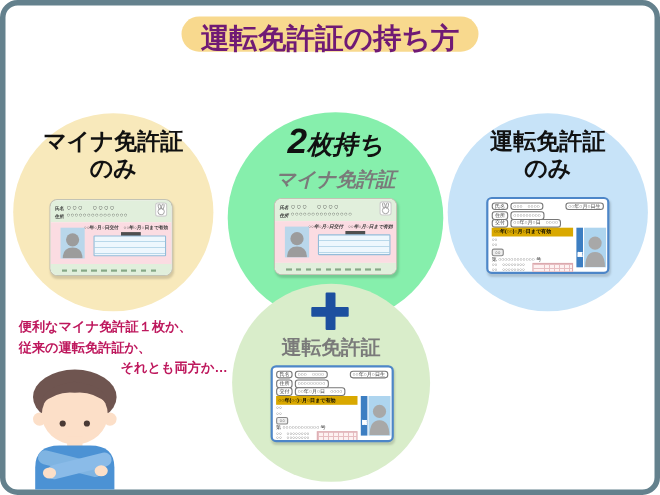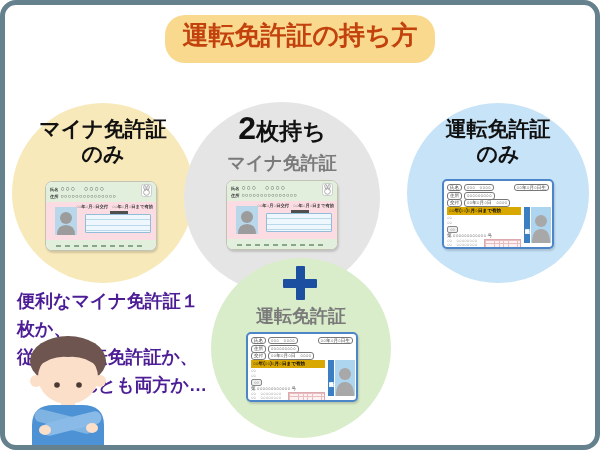--- a/index.html
+++ b/index.html
@@ -1,44 +1,44 @@
 <!DOCTYPE html>
 <html><head>
 <meta charset="utf-8">
 <style>
   html,body{margin:0;padding:0;background:#fff;}
   *{box-sizing:border-box;font-family:"Liberation Sans","DejaVu Sans",sans-serif;}
   .frame{position:relative;width:600px;height:450px;border:5px solid #64818d;border-radius:16px;
          background:#fff;overflow:hidden;}
   
-  .title-pill{position:absolute;left:160px;top:10px;width:270px;height:48px;line-height:40px;
-              background:#f8d98e;border-radius:20px;text-align:center;font-size:26px;font-weight:800;color:#c2410c;}
+  .title-pill{position:absolute;left:160px;top:10px;width:270px;height:32px;line-height:40px;
+              background:#f8d98e;border-radius:20px;text-align:center;font-size:26px;font-weight:800;color:#701a75;}
   .subtitle{position:absolute;left:0;top:57px;width:590px;text-align:center;font-size:17px;
             font-weight:700;color:#111;letter-spacing:-0.5px;}
   
   .circle{position:absolute;border-radius:50%;}
   .c-yellow{left:7px;top:98px;width:182px;height:180px;background:#f8e9bb;}
-  .c-green-top{left:179px;top:97px;width:196px;height:192px;background:#e5e5e5;}
+  .c-green-top{left:202px;top:97px;width:196px;height:192px;background:#86efac;font-style:italic;}
   .c-blue{left:402px;top:98px;width:182px;height:180px;background:#c7e3f8;}
   .c-green-bottom{left:206px;top:253px;width:180px;height:180px;background:#d9edca;}
   .circle-title{position:absolute;left:0;top:14px;width:100%;text-align:center;font-size:21px;
                 font-weight:800;line-height:1.18;color:#111;}
   .two-title{position:absolute;left:0;top:8px;width:100%;text-align:center;font-size:23px;
              font-weight:800;color:#111;}
   .two-num{font-size:32px;}
   .gray-label{position:absolute;left:0;width:100%;text-align:center;font-size:18px;font-weight:700;color:#7a7a7a;}
   .lbl-top{top:49px;}
   .lbl-bottom{top:46px;}
   
   .plus-icon{position:absolute;left:278px;top:261px;width:34px;height:34px;}
   .plus-icon .bar-h{position:absolute;left:0;top:12.5px;width:34px;height:9px;background:#1c4f9f;border-radius:1px;}
   .plus-icon .bar-v{position:absolute;left:12.5px;top:0;width:9px;height:34px;background:#1c4f9f;border-radius:1px;}
   
-  .question{position:absolute;left:12px;top:283px;width:190px;font-size:18px;font-weight:700;
-            color:#4c1d95;line-height:1.55;}
+  .question{position:absolute;left:12px;top:283px;width:190px;font-size:12px;font-weight:700;
+            color:#be185d;line-height:1.55;}
   .q3{text-align:right;}
   
   .card-slot{position:absolute;width:112px;height:70px;}
   .slot-a{left:33px;top:78px;}
   .slot-b{left:42px;top:78px;}
   .slot-c{left:35px;top:76px;}
   .slot-d{left:35px;top:74px;}
   
   .mn-card{position:relative;width:112px;height:70px;border-radius:7px;overflow:hidden;
            border:1.5px solid #c3c3b4;background:#fff;box-shadow:1px 2px 2px rgba(0,0,0,.15);}

